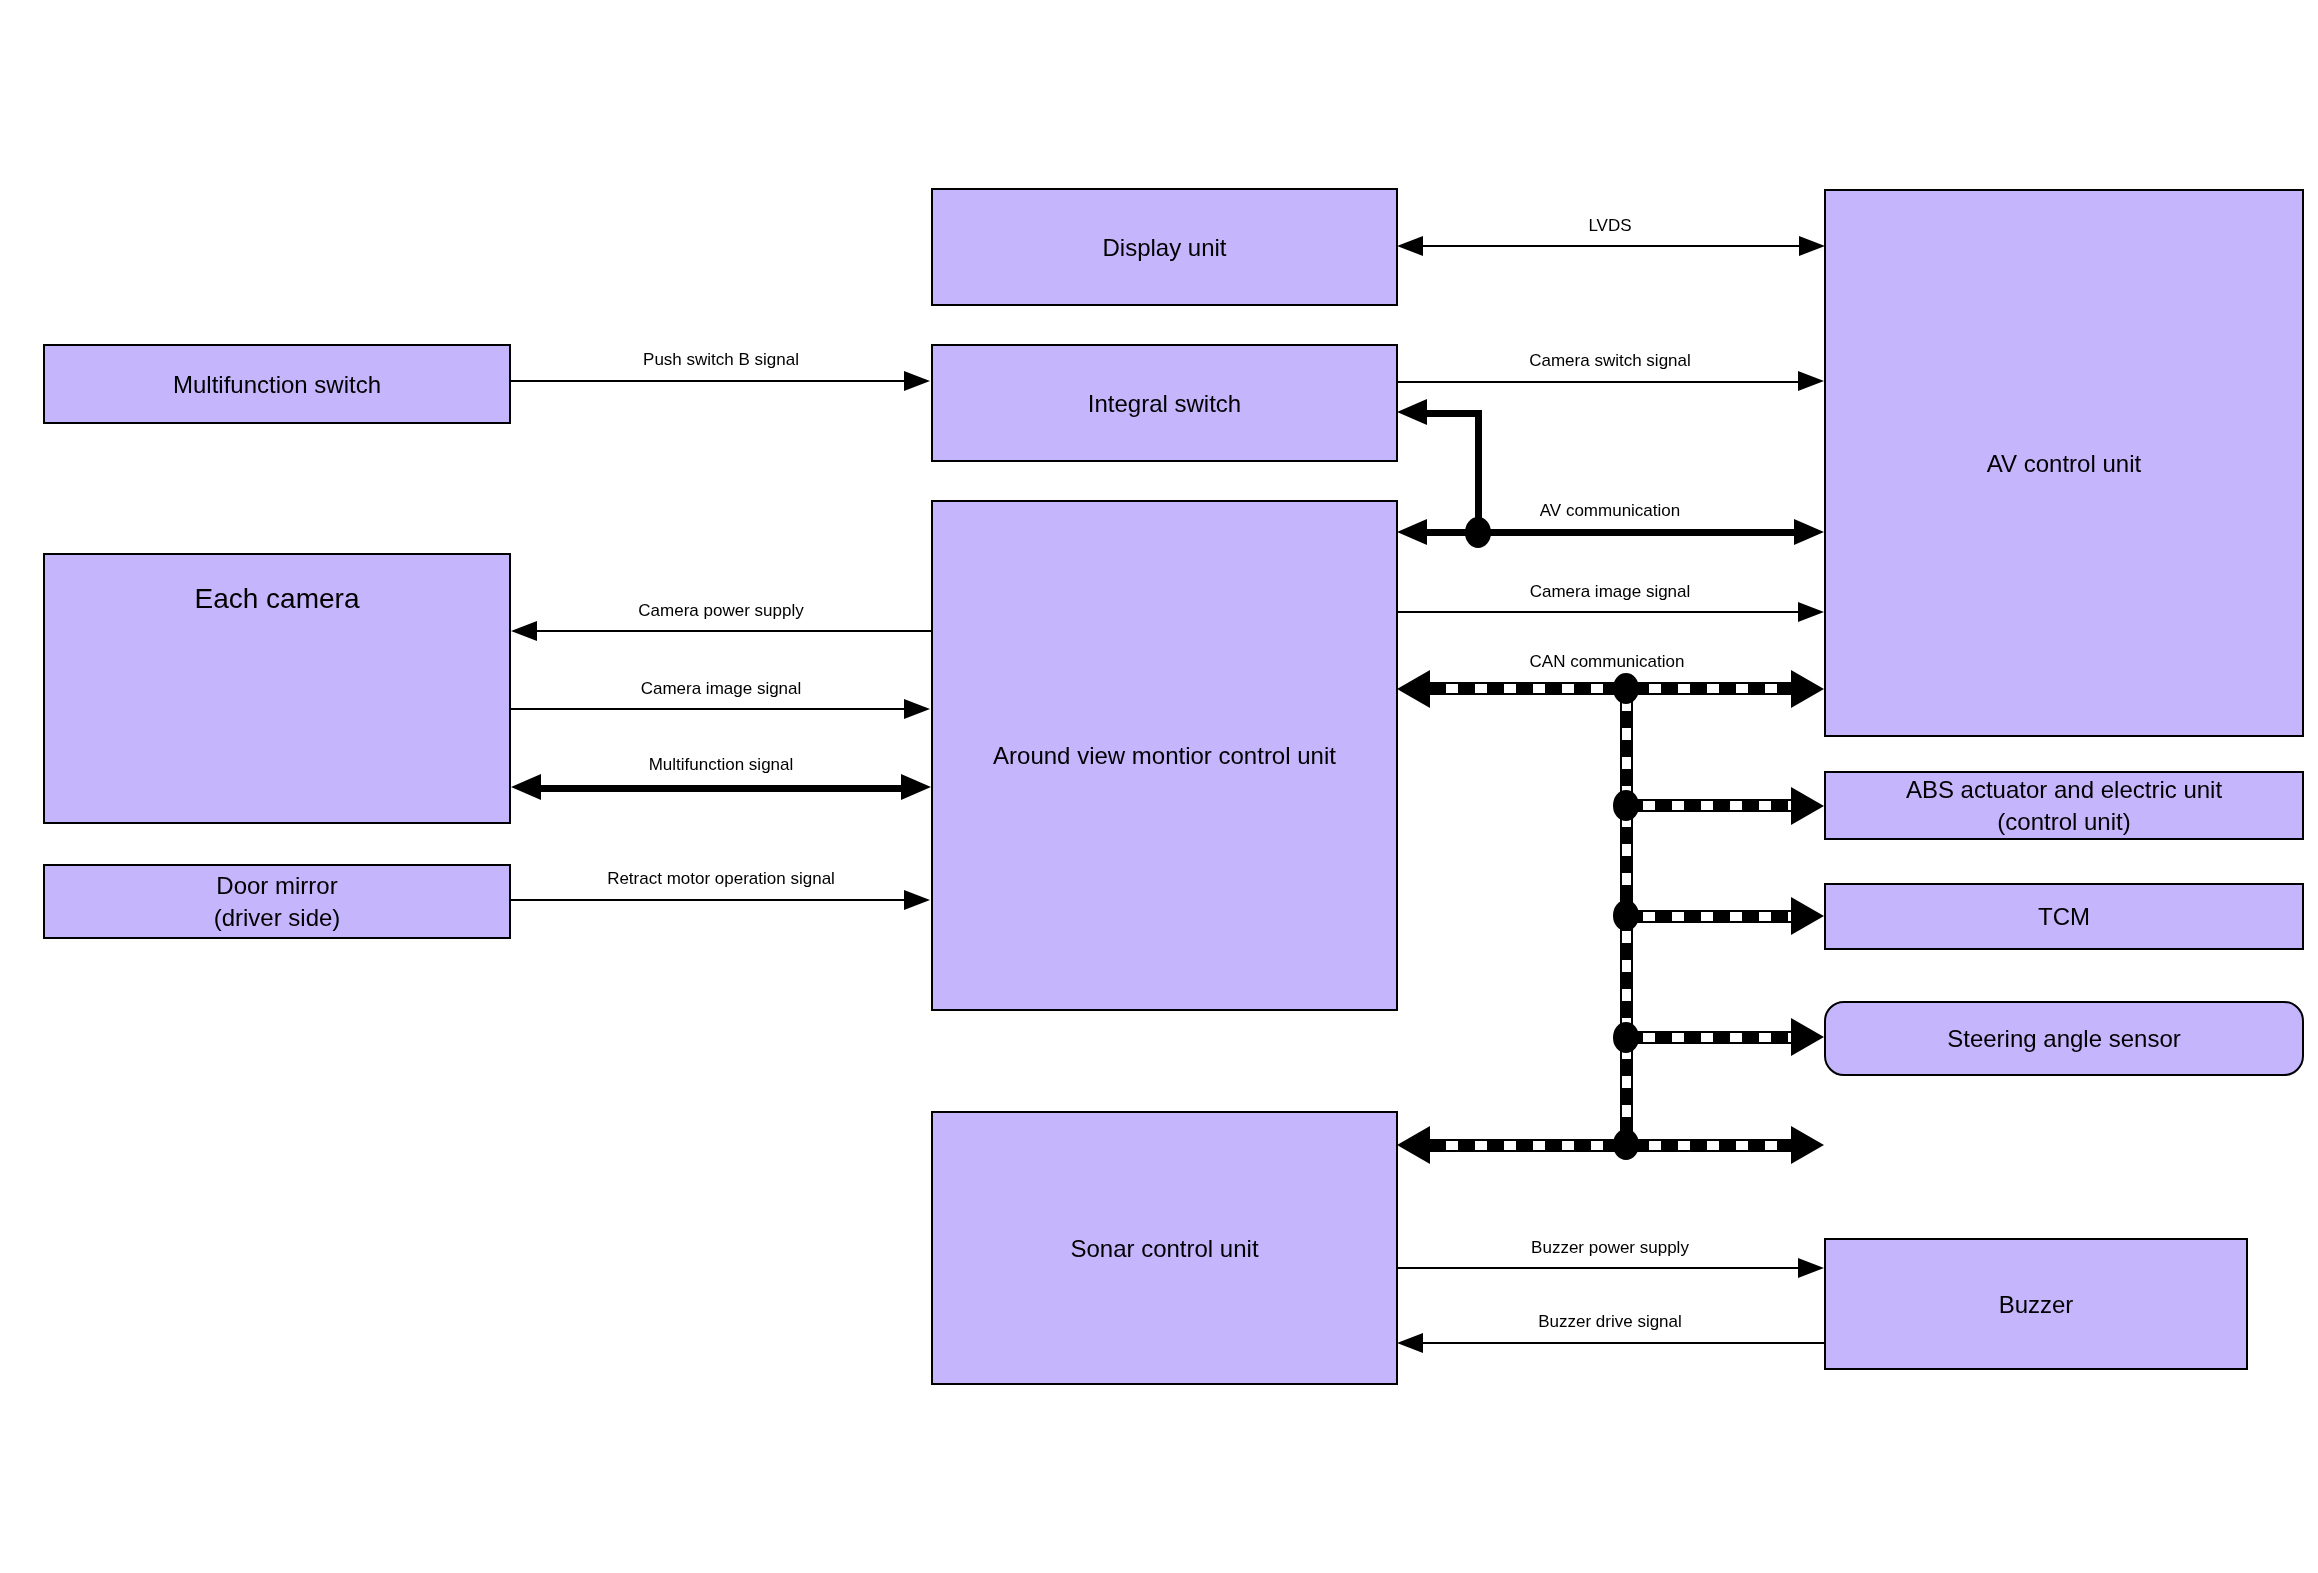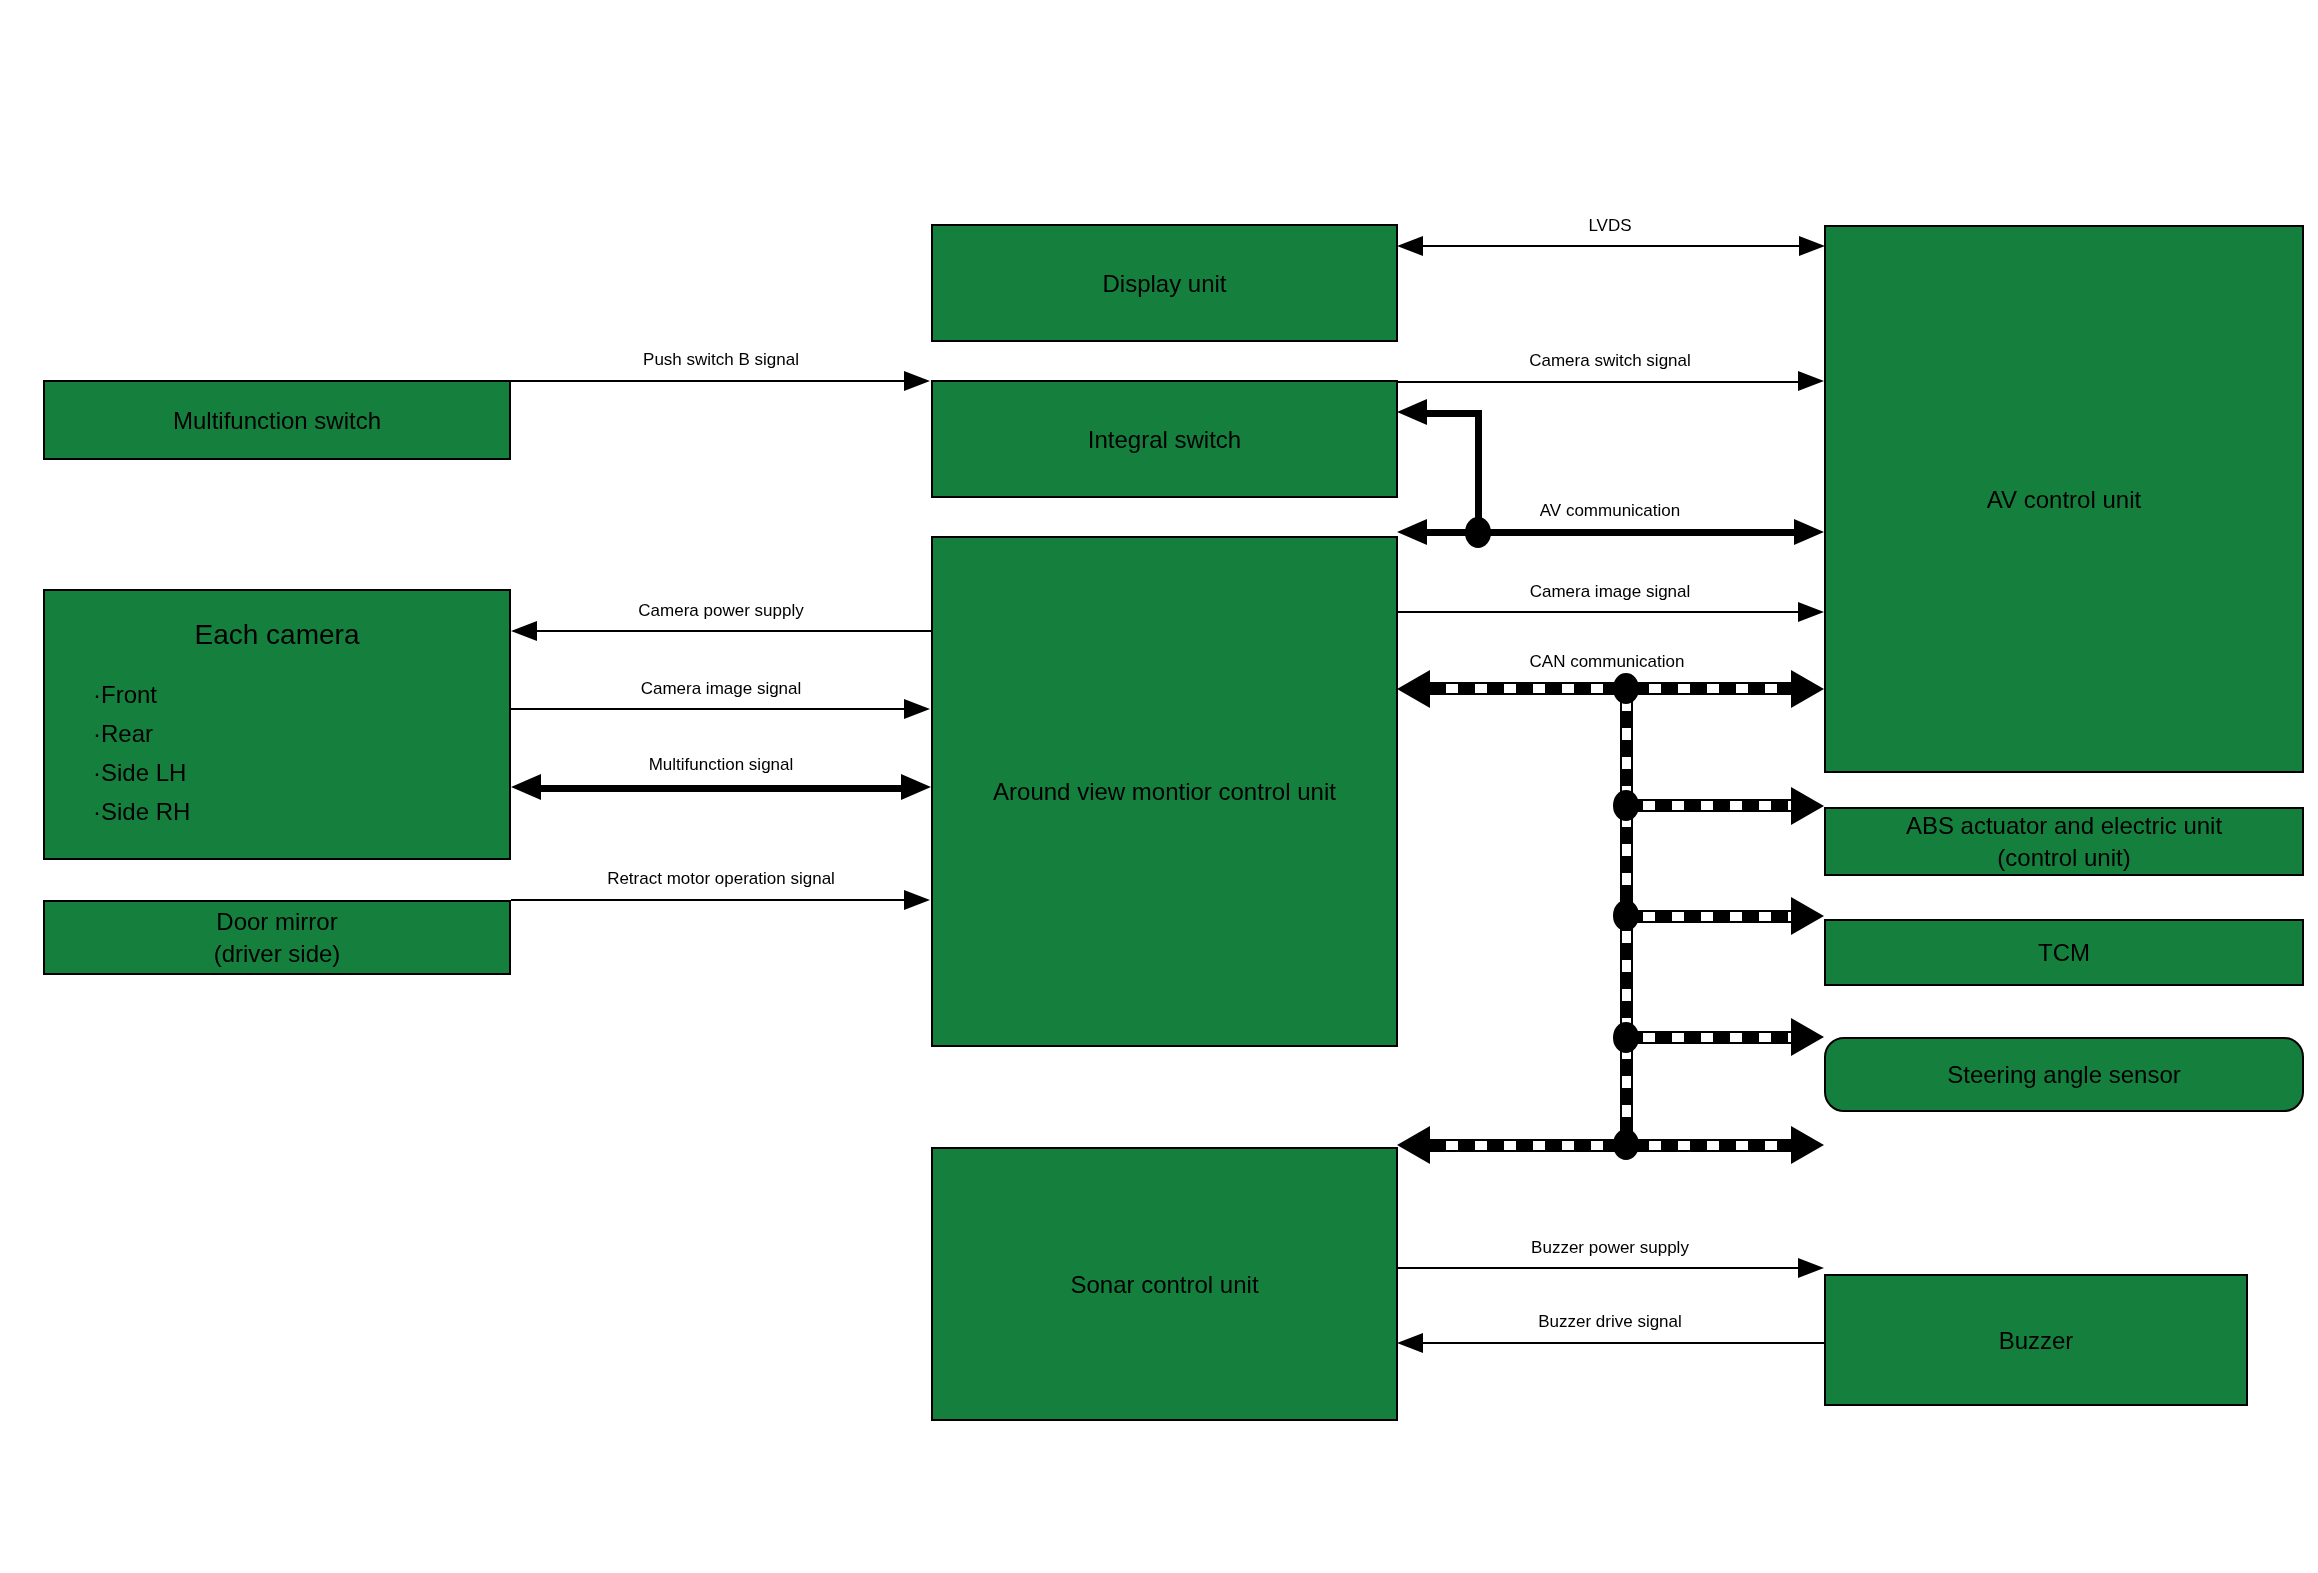--- a/index.html
+++ b/index.html
@@ -12,30 +12,29 @@
     position: relative;
     width: 2319px;
     height: 1573px;
     background: #ffffff;
     font-family: "Liberation Sans", "DejaVu Sans", sans-serif;
     color: #000;
   }
   .box {
     position: absolute;
     box-sizing: border-box;
-    background: #15803d;
+    background: #c4b5fd;
     border: 2.9px solid #000000;
     display: flex;
     flex-direction: column;
     align-items: center;
     justify-content: center;
     text-align: center;
     font-size: 24px;
     line-height: 29px;
-    margin-top: 36px;
   }
   .box .two-line { line-height: 32px; }
   .box.block {
     display: block;
     text-align: left;
   }
   .cam-title {
     margin-top: 29px;
     text-align: center;
     font-size: 28px;
@@ -108,26 +107,20 @@
   <div class="box" style="left:931px; top:344px; width:467px; height:118px;">
     <span>Integral switch</span>
   </div>
 
   <div class="box" style="left:931px; top:500px; width:467px; height:511px;">
     <span>Around view montior control unit</span>
   </div>
 
   <div class="box block" style="left:43px; top:553px; width:468px; height:271px;">
     <div class="cam-title">Each camera</div>
-    <div class="cam-list">
-      <div>·Front</div>
-      <div>·Rear</div>
-      <div>·Side LH</div>
-      <div>·Side RH</div>
-    </div>
   </div>
 
   <div class="box" style="left:43px; top:864px; width:468px; height:75px;">
     <span class="two-line">Door mirror</span>
     <span class="two-line">(driver side)</span>
   </div>
 
   <div class="box" style="left:1824px; top:771px; width:480px; height:69px;">
     <span class="two-line">ABS actuator and electric unit</span>
     <span class="two-line">(control unit)</span>

